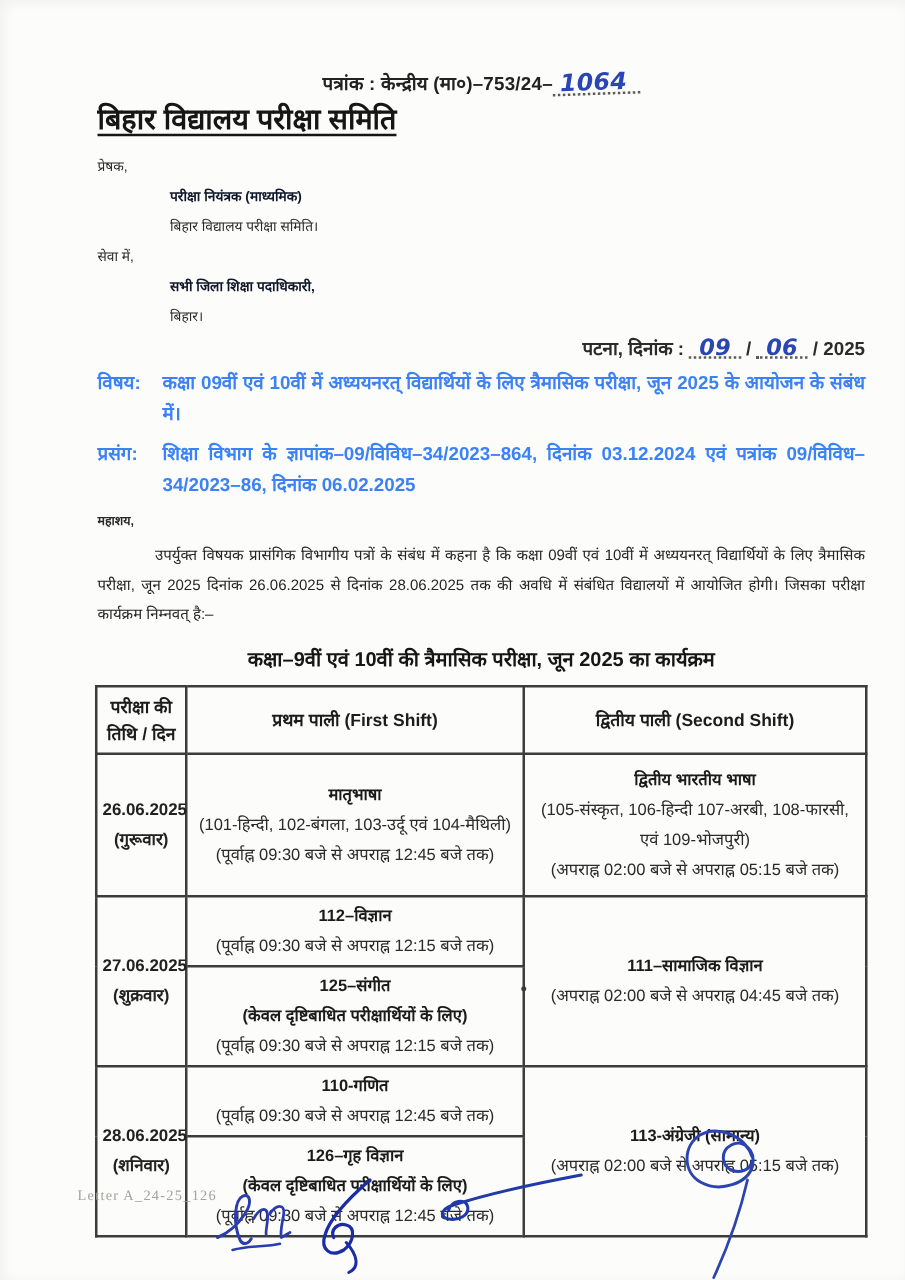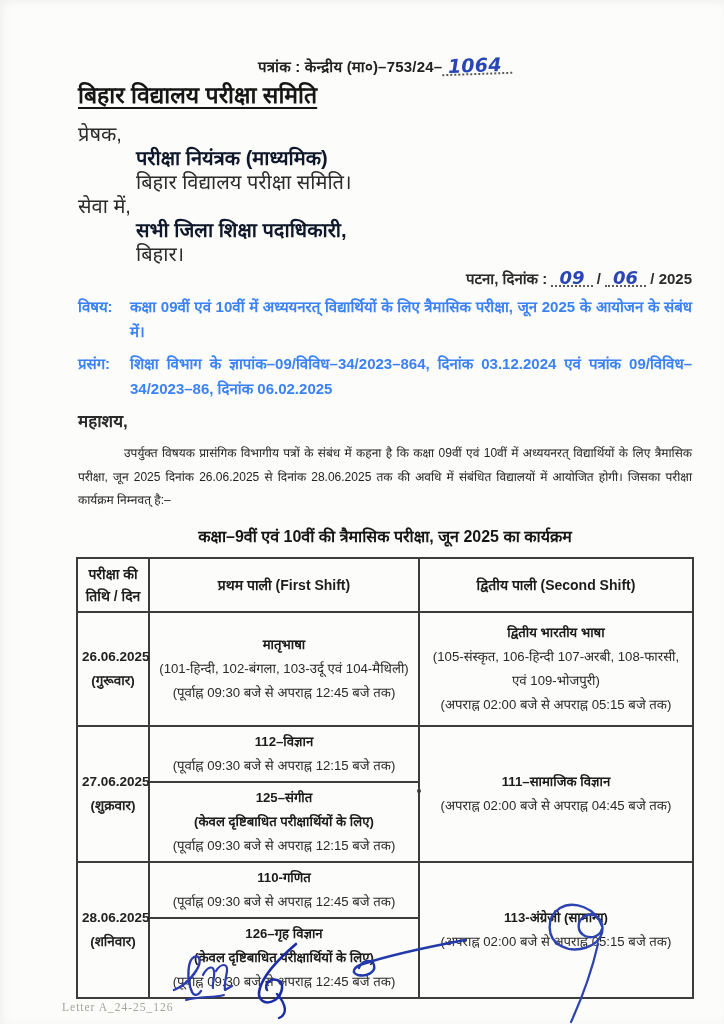--- a/index.html
+++ b/index.html
@@ -42,21 +42,21 @@
     line-height: 14px;
   }
   .org-title {
     text-align: left;
     font-size: 23px; font-weight: bold; color: #161616;
     text-decoration: underline;
     text-underline-offset: 4px;
     margin-bottom: 12px;
   }
   
-  .addr { font-size: 20px; line-height: 24px; }
+  .addr { font-size: 11px; line-height: 24px; }
   .addr .indent { padding-left: 58px; }
   .bold { font-weight: bold; color: #0f172a; }
   
   .dateline {
     text-align: right;
     font-size: 15px; font-weight: bold;
     margin: 2px 0 6px 0;
   }
   .dateline .dotted {
     display: inline-block;
@@ -67,21 +67,21 @@
   }
   
   .hang {
     display: grid;
     grid-template-columns: 52px 1fr;
     font-size: 15px; font-weight: bold; color: #3b82f6;
     line-height: 25px;
     margin-bottom: 7px;
     text-align: justify;
   }
-  .salutation { font-size: 17px; font-weight: bold; margin: 8px 0 10px 0; }
+  .salutation { font-size: 10px; font-weight: bold; margin: 8px 0 10px 0; }
   .body-para {
     font-size: 12px; line-height: 23.5px;
     text-align: justify;
     text-indent: 46px;
     color: #242424;
     margin-bottom: 12px;
   }
   .table-title {
     text-align: center;
     font-size: 16px; font-weight: bold; color: #161616;
@@ -113,21 +113,21 @@
   .sig path { fill: none; stroke-linecap: round; stroke-linejoin: round; }
   #sig1 { left: 170px; top: 950px; }
   #sig2 { left: 250px; top: 938px; }
   #sig3 { left: 345px; top: 930px; }
   #sig4 { left: 540px; top: 896px; }
   .ink-dot {
     position: absolute; left: 417px; top: 789px;
     width: 4px; height: 4px; border-radius: 50%; background: #3a3a3a;
   }
   .footer-code {
-    position: absolute; left: 62px; top: 1001px;
+    position: absolute; left: 62px; top: 951px;
     font-family: "Liberation Serif", "DejaVu Serif", serif;
     font-size: 11.5px; color: #a3a39c; letter-spacing: 1px;
   }
 </style>
 </head>
 <body>
 
 <div class="scan-edge"></div>
 
 <div class="content">

